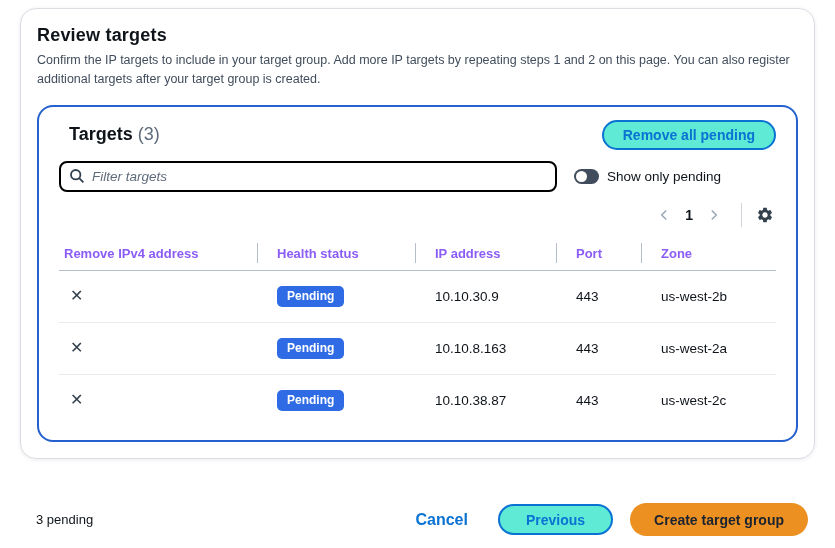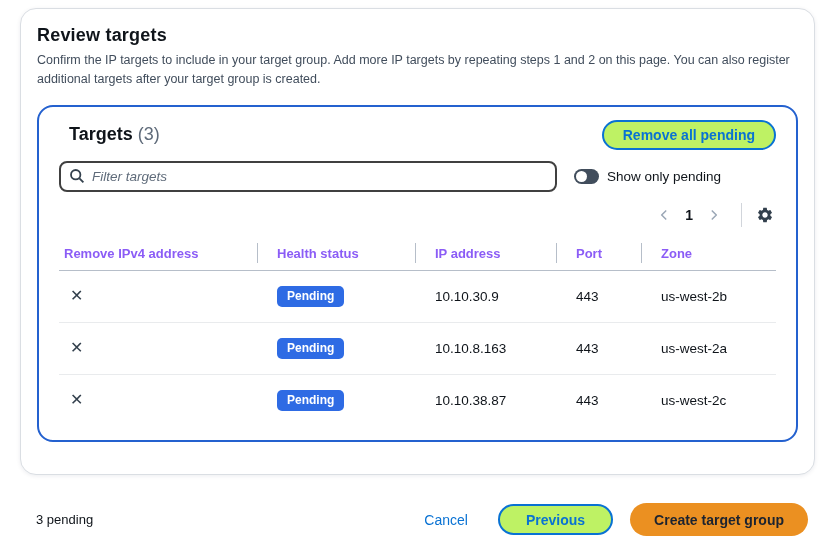--- a/index.html
+++ b/index.html
@@ -16,49 +16,49 @@
   html,body{width:835px;height:548px;}
   body{
     font-family:"Liberation Sans","DejaVu Sans",sans-serif;
     background:#fff;color:var(--text-dark);
     position:relative;overflow:hidden;
   }
   .card{
     position:absolute;left:20px;top:8px;width:795px;
     background:#fff;border:1px solid #dadee3;border-radius:16px;
     box-shadow:0 1px 4px rgba(0,28,64,.08);
-    padding:16px 16px 32px 16px;
+    padding:16px 16px 16px 16px;
   }
   .page-title{font-size:18px;font-weight:bold;letter-spacing:.2px;}
   .step-heading{font-size:16px;font-weight:bold;margin-top:20px;}
   .step-desc{
     font-size:12.5px;line-height:1.55;color:var(--text-mid);
     margin-top:5px;max-width:772px;
   }
   
   .panel{
     margin-top:15px;border:2px solid #2461cf;border-radius:16px;
     padding:13px 20px 14px 20px;
   }
   .panel-header{display:flex;justify-content:space-between;align-items:center;margin-left:10px;}
   .panel-title{font-size:18px;font-weight:bold;}
   .panel-title .count{color:var(--text-gray);font-weight:normal;}
   .btn{
     display:inline-flex;align-items:center;justify-content:center;
     border-radius:20px;font-size:14px;font-weight:bold;cursor:pointer;
-    font-family:inherit;background:#bef264;
+    font-family:inherit;background:#5eead4;
   }
   .btn-outline{
     border:2px solid var(--accent);color:var(--accent);
     padding:4px 19px;height:30px;
   }
   .filter-row{display:flex;align-items:center;margin-top:11px;}
   .filter-box{
     display:flex;align-items:center;width:498px;height:31px;
-    border:2px solid #404040;border-radius:8px;background:#fff;
+    border:2px solid #000000;border-radius:8px;background:#fff;
     padding:0 8px;
   }
   .filter-box input{
     border:none;outline:none;flex:1;font-size:13.5px;color:var(--text-dark);
     font-family:inherit;background:transparent;margin-left:7px;
   }
   .filter-box input::placeholder{font-style:italic;color:var(--text-gray);}
   .toggle-wrap{display:flex;align-items:flex-end;margin-left:17px;cursor:pointer;}
   .toggle{
     width:25px;height:15px;border-radius:8px;background:#414d5c;position:relative;
@@ -107,22 +107,22 @@
     font-size:12px;font-weight:bold;border-radius:5px;padding:3px 10px 4px 10px;
   }
   
   .footer{
     position:absolute;left:36px;right:27px;top:503px;
     display:flex;justify-content:space-between;align-items:center;
   }
   .pending-summary{font-size:13px;font-weight:normal;}
   .footer-actions{display:flex;align-items:center;}
   .link-btn{
-    background:none;border:none;color:var(--accent);font-weight:normal;
-    font-size:14px;cursor:pointer;font-family:inherit;padding:4px 6px;
+    background:none;border:none;color:var(--accent);font-weight:bold;
+    font-size:16px;cursor:pointer;font-family:inherit;padding:4px 6px;
   }
   .btn-previous{margin-left:24px;padding:9px 26px;height:31px;}
   .btn-primary{
     margin-left:17px;border:none;background:var(--orange);color:#1b2330;
     padding:6px 24px;height:33px;
   }
   svg{display:block;}
 </style>
 </head>
 <body>

